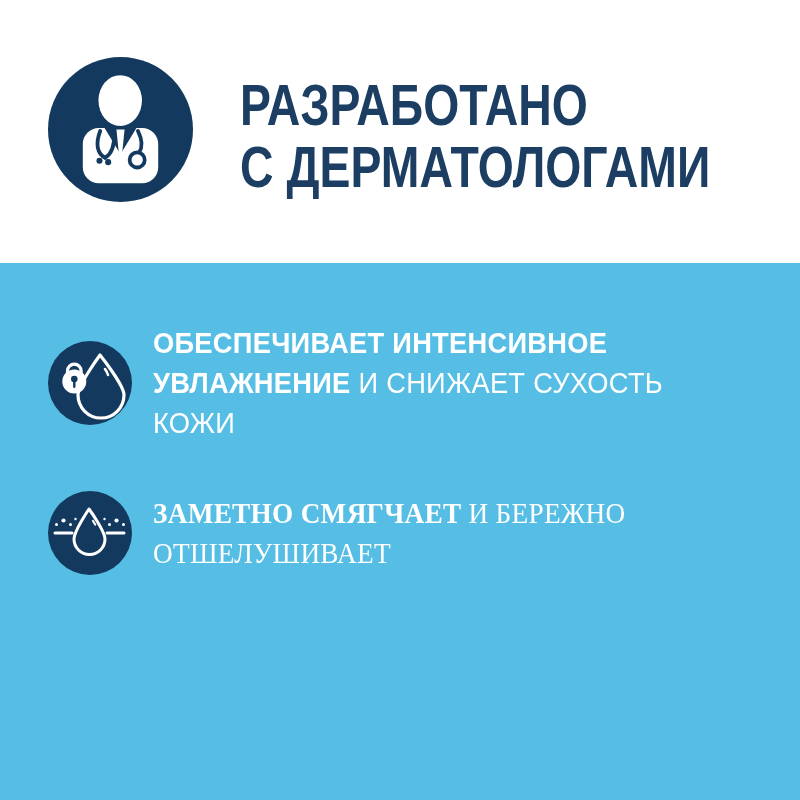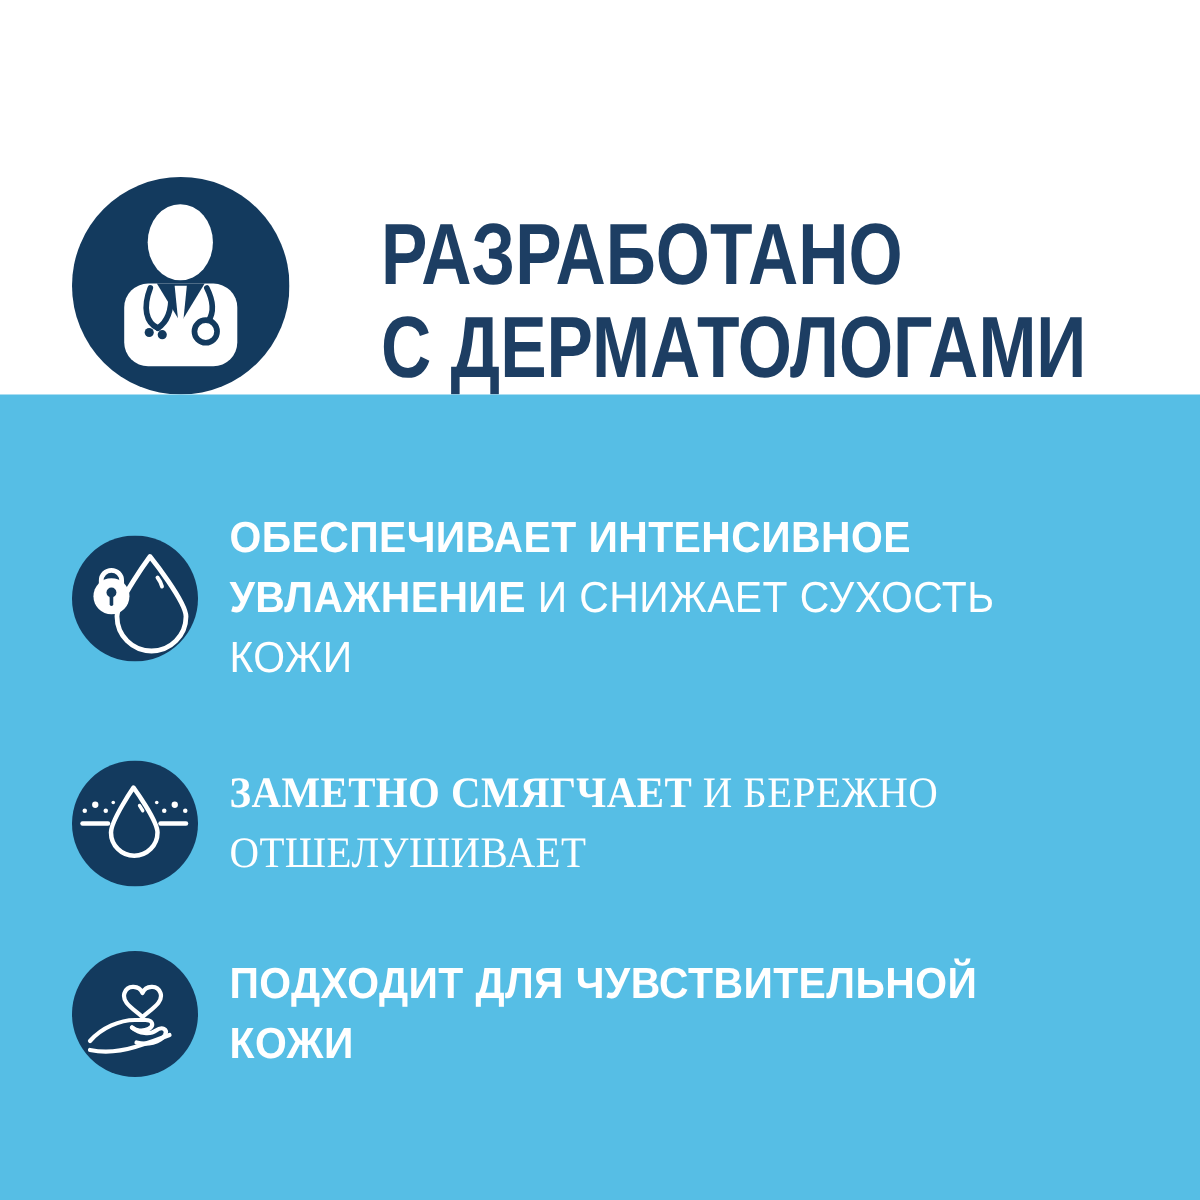--- a/index.html
+++ b/index.html
@@ -12,43 +12,42 @@
   html,body{margin:0;padding:0;background:#e8e8e8;}
   .canvas{
     width:800px;height:800px;position:relative;overflow:hidden;
     background:var(--page-bg);
     font-family:"Liberation Sans","DejaVu Sans",sans-serif;
     margin:0 auto;
   }
   
   .top{
     height:263px;box-sizing:border-box;
-    display:flex;align-items:flex-end;
+    display:flex;align-items:flex-start;
     padding:57px 0 0 48px;
     background:var(--page-bg);
-    gap:14px;
   }
   .badge{flex:0 0 auto;border-radius:50%;}
   .badge svg{display:block;width:100%;height:100%;}
   .badge.big{width:145px;height:145px;}
   .title{
     margin:17px 0 0 47px;
     font-size:58px;line-height:62px;font-weight:700;
     color:var(--heading-navy);
     letter-spacing:0;
     transform:scaleX(0.80);transform-origin:left top;
     white-space:nowrap;
   }
   .title span{display:block;}
   
   .features{
     position:absolute;left:0;top:263px;right:0;bottom:0;
     background:var(--panel-blue);
     box-sizing:border-box;
-    padding:76px 0 0 48px;
+    padding:60px 0 0 48px;
   }
   .feature{display:flex;align-items:center;}
   .feature .badge{width:84px;height:84px;margin-right:21px;}
   .feature.f1{margin-bottom:48px;}
   .feature.f2{margin-bottom:43px;font-family:Liberation Serif, serif;}
   .ftext{
     margin:0;width:580px;
     font-size:29px;line-height:40px;font-weight:400;
     color:var(--text-white);
     letter-spacing:0.3px;
@@ -125,31 +124,15 @@
             <circle cx="61.5" cy="33.5" r="1.5"></circle>
             <circle cx="56.5" cy="28" r="1.2"></circle>
           </g>
         </svg>
       </div>
       <p class="ftext">
         <span class="b">ЗАМЕТНО СМЯГЧАЕТ</span><span class="r"> И БЕРЕЖНО ОТШЕЛУШИВАЕТ</span>
       </p>
     </div>
 
-    <div class="feature f3">
-      <div class="badge">
-        <svg viewBox="0 0 84 84" aria-hidden="true">
-          <circle cx="42" cy="42" r="42" fill="#133A5E"></circle>
-          <path d="M47,28 C45,23 37,22 35,28 C33,34 40,38 47,44 C54,38 61,34 59,28 C57,22 49,23 47,28 Z" fill="none" stroke="#FFFFFF" stroke-width="2.8" stroke-linejoin="round"></path>
-          <g fill="none" stroke="#FFFFFF" stroke-width="2.8" stroke-linecap="round" stroke-linejoin="round">
-            <path d="M12,60 C20,51 32,46 42,46 L49,46 C54,46 55,50 51,52 C47,54 42,53 40,51"></path>
-            <path d="M40,51 C45,55 52,56 56,53 C60,50 64,52 62,56 C59,61 50,63 43,61"></path>
-            <path d="M12,66 C22,68 32,67 42,64 C52,61 60,58 65,56"></path>
-          </g>
-        </svg>
-      </div>
-      <p class="ftext">
-        <span class="b">ПОДХОДИТ ДЛЯ ЧУВСТВИТЕЛЬНОЙ КОЖИ</span><span class="r"></span>
-      </p>
-    </div>
 
   </section>
 </div>
 
 </body></html>

